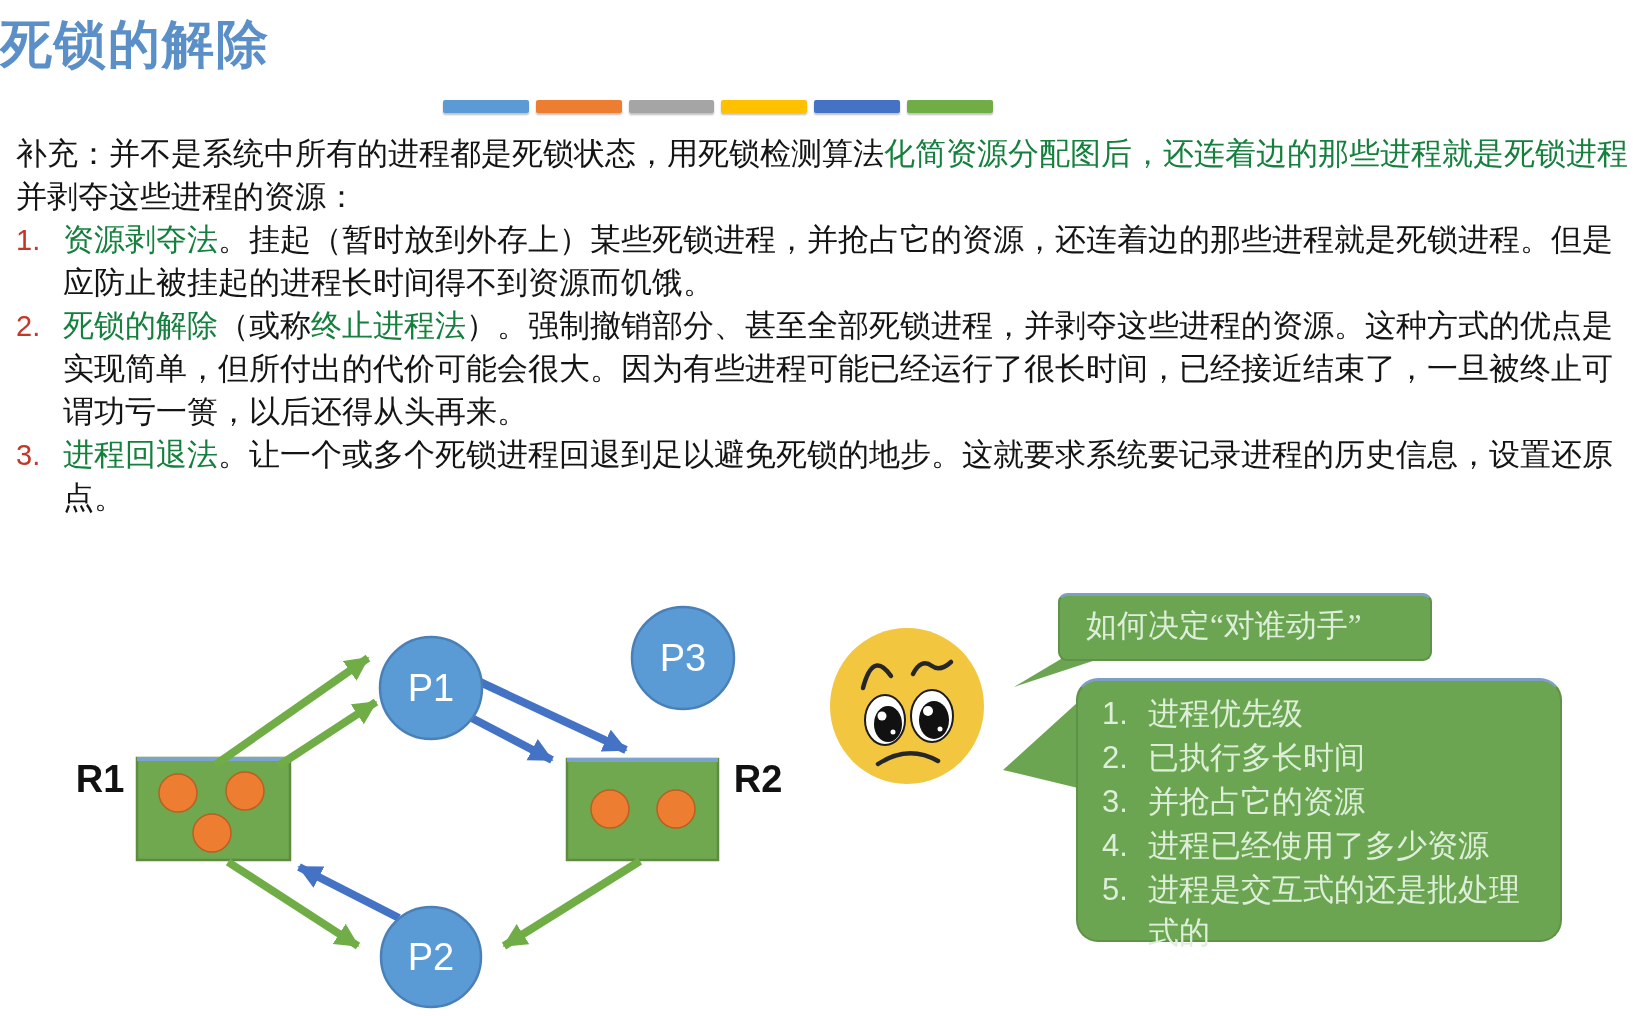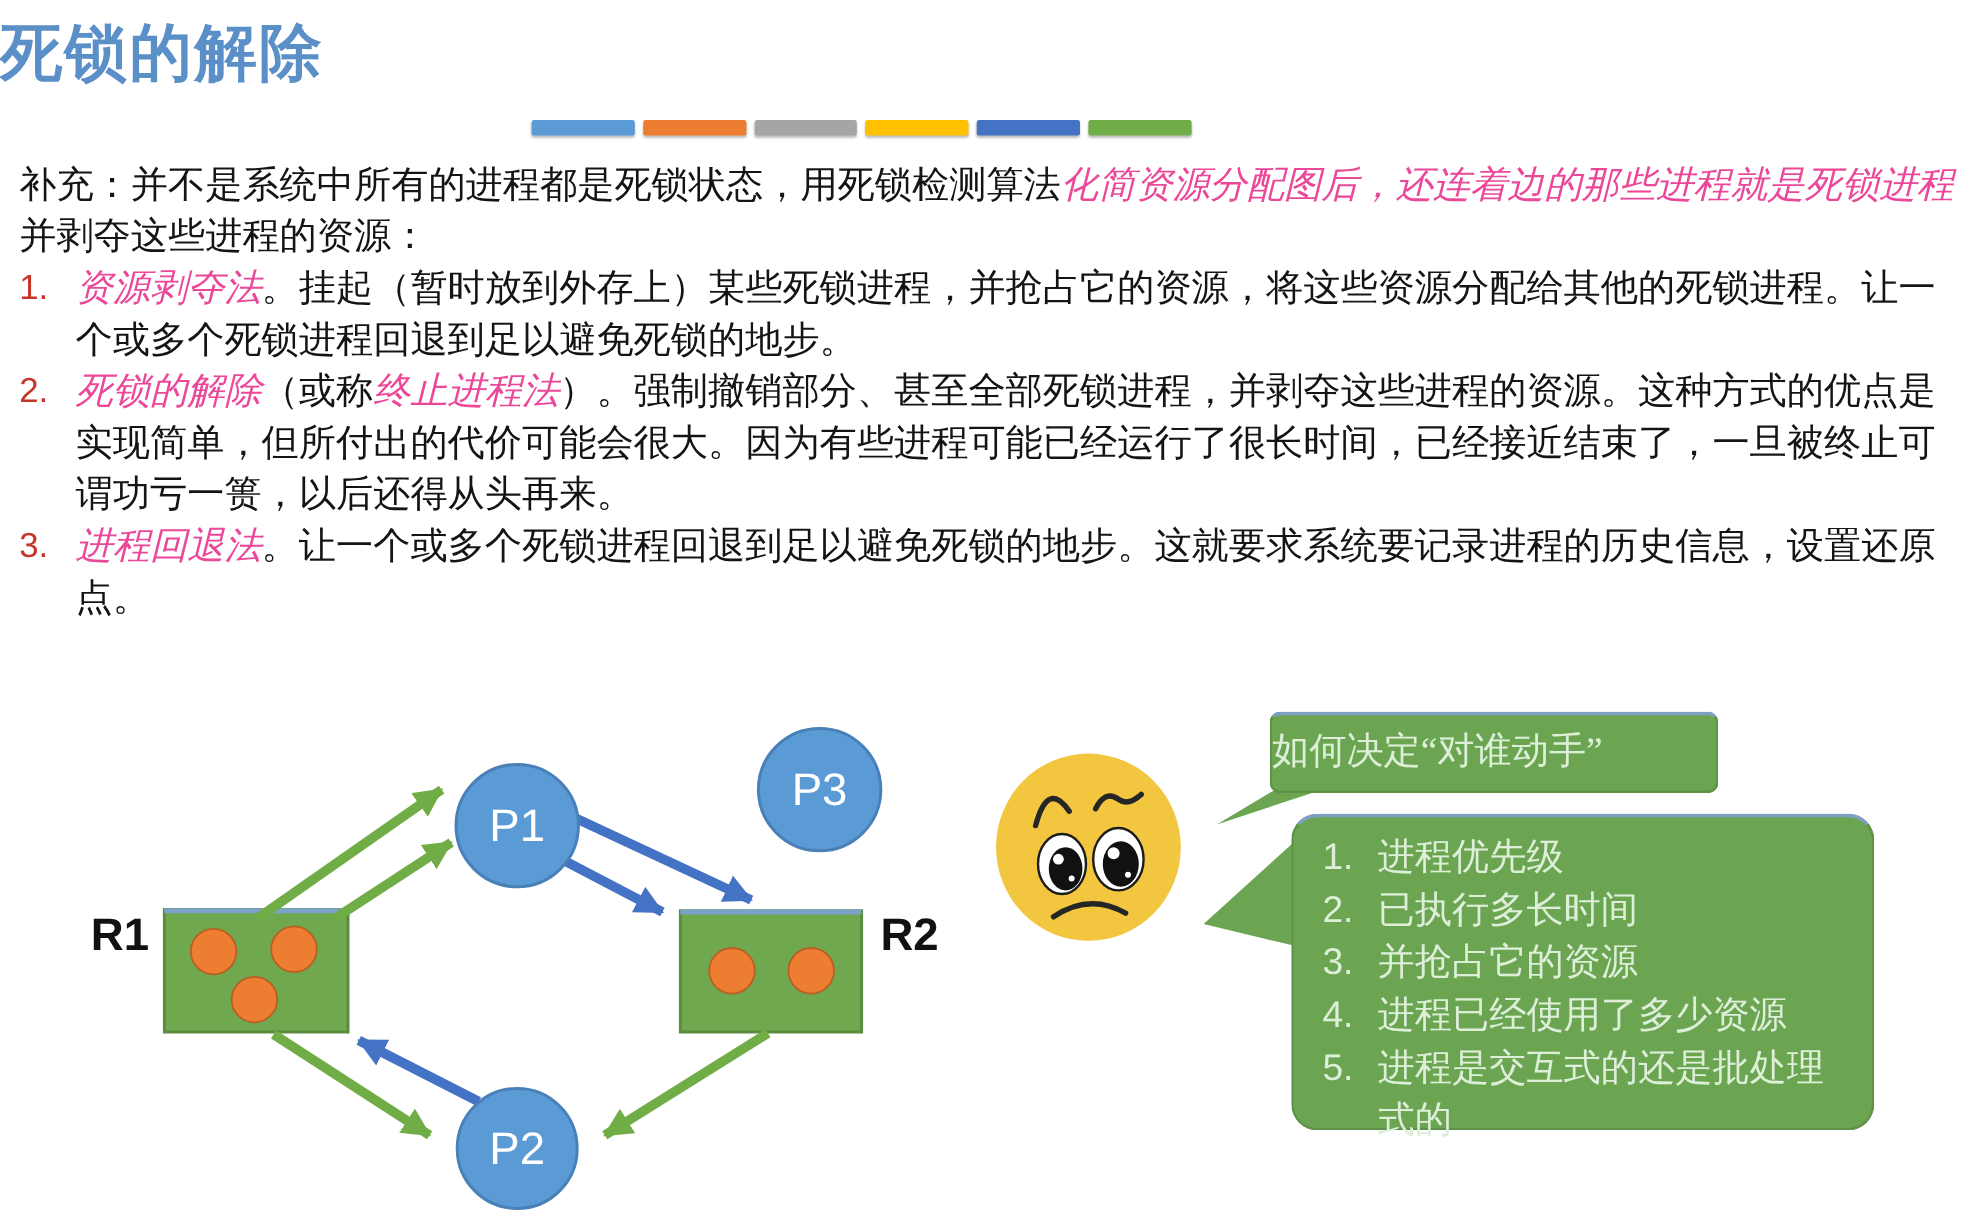--- a/index.html
+++ b/index.html
@@ -12,40 +12,40 @@
            font-size:52px; font-weight:bold; color:#5A8FC8; letter-spacing:2px; }
 
   
   #dividers { top:100px; left:443px; width:550px; display:flex; gap:7px; }
   #dividers .bar { width:86px; height:13px; border-radius:2px;
                    box-shadow:0 2px 2px rgba(0,0,0,.25); }
 
   
   #content { top:132px; left:16px; width:1616px; font-size:31px; line-height:43px;
              color:#141414; }
-  .red { color:#ec4899;font-style:italic; }
+  .red { color:#15803d; }
   .method { position:relative; padding-left:47px; }
   .method .num { position:absolute; left:0; top:0; color:#C63528;
                  font-family:"Liberation Sans", sans-serif; font-size:29px; line-height:45px; }
 
   
   #diagram { left:40px; top:580px; }
   #diagram text.node-label { fill:#ffffff; font-family:"Liberation Sans", sans-serif;
                              font-size:38px; }
   #diagram text.res-label  { fill:#111111; font-family:"Liberation Sans", sans-serif;
                              font-size:38px; font-weight:bold; }
 
   
   #emoji { left:828px; top:626px; }
 
   
   .bubble { background:#6BA551; border:2px solid #5e9246; border-top:3px solid #7e9fc4;
             color:#DDEFD9; }
   #bubble1 { left:1058px; top:593px; width:374px; height:68px; border-radius:9px;
-             font-size:31px; line-height:60px; }
+             font-size:31px; line-height:60px; padding-left:26px; }
   #bubble2 { left:1076px; top:678px; width:486px; height:264px; border-radius:22px;
              padding-top:10px; }
   #bubble2 .c-item { position:relative; padding-left:70px; padding-right:14px;
                      font-size:31px; line-height:43px; margin-top:1px; }
   #bubble2 .c-item .cnum { position:absolute; left:24px; top:0;
                            font-family:"Liberation Sans", sans-serif; }
   .tail { position:absolute; }
 </style>
 </head>
 <body>
@@ -62,21 +62,21 @@
 </div>
 
 <div id="content" class="abs">
   <div>
     <span>补充：并不是系统中所有的进程都是死锁状态，用死锁检测算法</span><span class="red">化简资源分配图后，还连着边的那些进程就是死锁进程</span>
   </div>
   <div>并剥夺这些进程的资源：</div>
 
   <div class="method">
     <span class="num">1.</span>
-    <span class="red">资源剥夺法</span><span></span><span class="red"></span><span>。挂起（暂时放到外存上）某些死锁进程，并抢占它的资源，将这些资源分配给其他的死锁进程。让一个或多个死锁进程回退到足以避免死锁的地步。</span>
+    <span class="red">资源剥夺法</span><span></span><span class="red"></span><span>。挂起（暂时放到外存上）某些死锁进程，并抢占它的资源，还连着边的那些进程就是死锁进程。但是应防止被挂起的进程长时间得不到资源而饥饿。</span>
   </div>
 
   <div class="method">
     <span class="num">2.</span>
     <span class="red">死锁的解除</span><span>（或称</span><span class="red">终止进程法</span><span>）。强制撤销部分、甚至全部死锁进程，并剥夺这些进程的资源。这种方式的优点是实现简单，但所付出的代价可能会很大。因为有些进程可能已经运行了很长时间，已经接近结束了，一旦被终止可谓功亏一篑，以后还得从头再来。</span>
   </div>
 
   <div class="method">
     <span class="num">3.</span>
     <span class="red">进程回退法</span><span></span><span class="red"></span><span>。让一个或多个死锁进程回退到足以避免死锁的地步。这就要求系统要记录进程的历史信息，设置还原点。</span>

